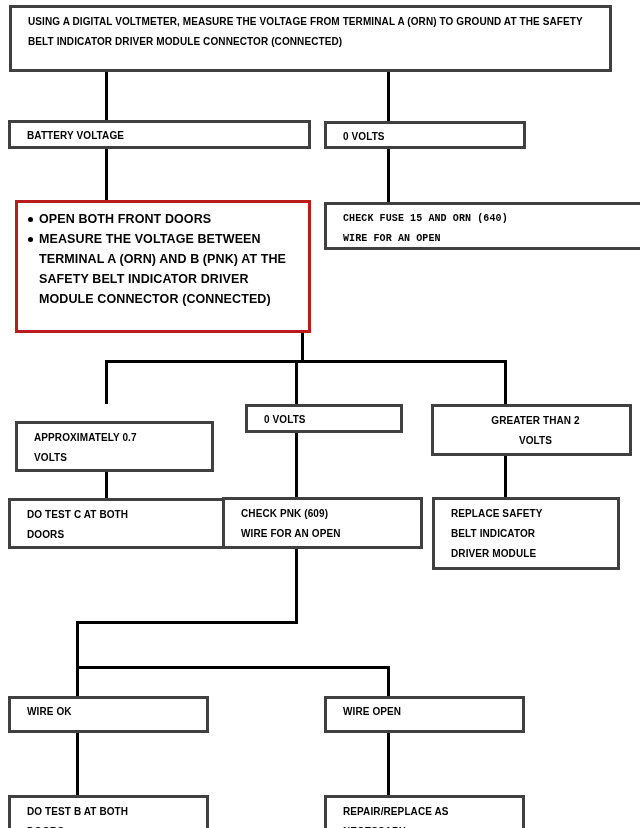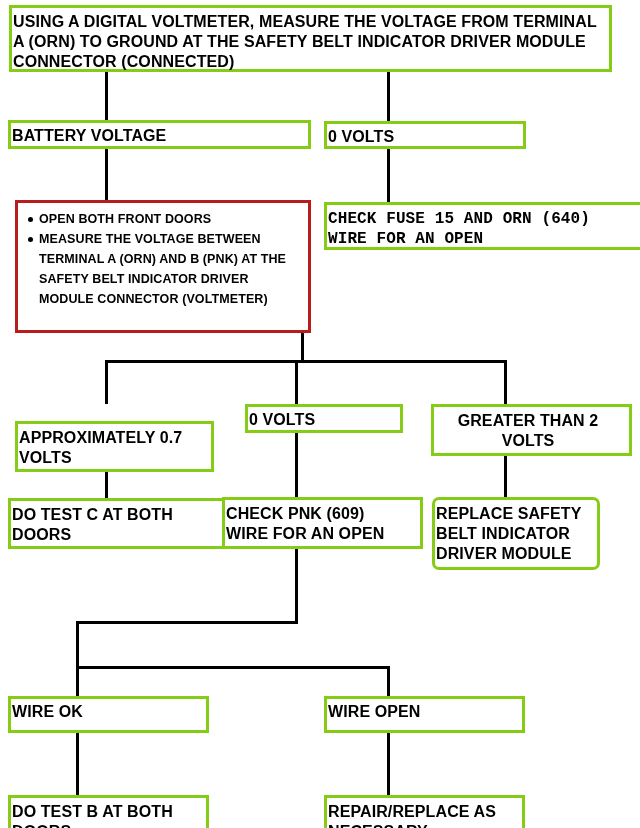--- a/index.html
+++ b/index.html
@@ -11,28 +11,28 @@
     position: relative;
     width: 640px;
     height: 828px;
     background: #ffffff;
     font-family: "Liberation Sans", sans-serif;
     overflow: hidden;
   }
   .node {
     position: absolute;
     box-sizing: border-box;
-    border: 3px solid #84cc16;
+    border: 3px solid #404040;
     background: #ffffff;
     color: #000000;
     font-weight: bold;
-    font-size: 16px;
+    font-size: 10px;
     line-height: 20px;
     letter-spacing: 0.1px;
-    padding: 4px 8px 4px 1px;
+    padding: 4px 8px 4px 16px;
     z-index: 2;
     white-space: pre-line;
   }
   .node.tight {
     padding-top: 3px;
     padding-bottom: 3px;
   }
   .node-list {
     position: absolute;
     box-sizing: border-box;
@@ -107,39 +107,39 @@
   <div class="node tight" style="left:8px; top:120px; width:303px; height:29px;">BATTERY VOLTAGE</div>
 
   <div class="node tight" style="left:324px; top:121px; width:202px; height:28px;">0 VOLTS</div>
 
   <div class="node" style="left:324px; top:202px; width:357px; height:48px;font-family:Liberation Mono, monospace;">CHECK FUSE 15 AND ORN (640)
 WIRE FOR AN OPEN</div>
 
   <div class="node-list" style="left:15px; top:200px; width:296px; height:133px;">
     <ul>
       <li>OPEN BOTH FRONT DOORS</li>
-      <li>MEASURE THE VOLTAGE BETWEEN TERMINAL A (ORN) AND B (PNK) AT THE SAFETY BELT INDICATOR DRIVER MODULE CONNECTOR (VOLTMETER)</li>
+      <li>MEASURE THE VOLTAGE BETWEEN TERMINAL A (ORN) AND B (PNK) AT THE SAFETY BELT INDICATOR DRIVER MODULE CONNECTOR (CONNECTED)</li>
     </ul>
   </div>
 
   <div class="node" style="left:15px; top:401px; width:199px; height:51px;margin-top:20px;">APPROXIMATELY 0.7
 VOLTS</div>
 
   <div class="node tight" style="left:245px; top:404px; width:158px; height:29px;">0 VOLTS</div>
 
   <div class="node" style="left:431px; top:404px; width:201px; height:52px;text-align:center;">GREATER THAN 2
 VOLTS</div>
 
   <div class="node" style="left:8px; top:498px; width:232px; height:51px;">DO TEST C AT BOTH
 DOORS</div>
 
   <div class="node" style="left:222px; top:497px; width:201px; height:52px;">CHECK PNK (609)
 WIRE FOR AN OPEN</div>
 
-  <div class="node" style="left:432px; top:497px; width:168px; height:73px;border-radius:7px;">REPLACE SAFETY
+  <div class="node" style="left:432px; top:497px; width:188px; height:73px;">REPLACE SAFETY
 BELT INDICATOR
 DRIVER MODULE</div>
 
   <div class="node tight" style="left:324px; top:696px; width:201px; height:37px;">WIRE OPEN</div>
 
   <div class="node tight" style="left:8px; top:696px; width:201px; height:37px;">WIRE OK</div>
 
   <div class="node" style="left:8px; top:795px; width:201px; height:51px;">DO TEST B AT BOTH
 DOORS</div>
 

